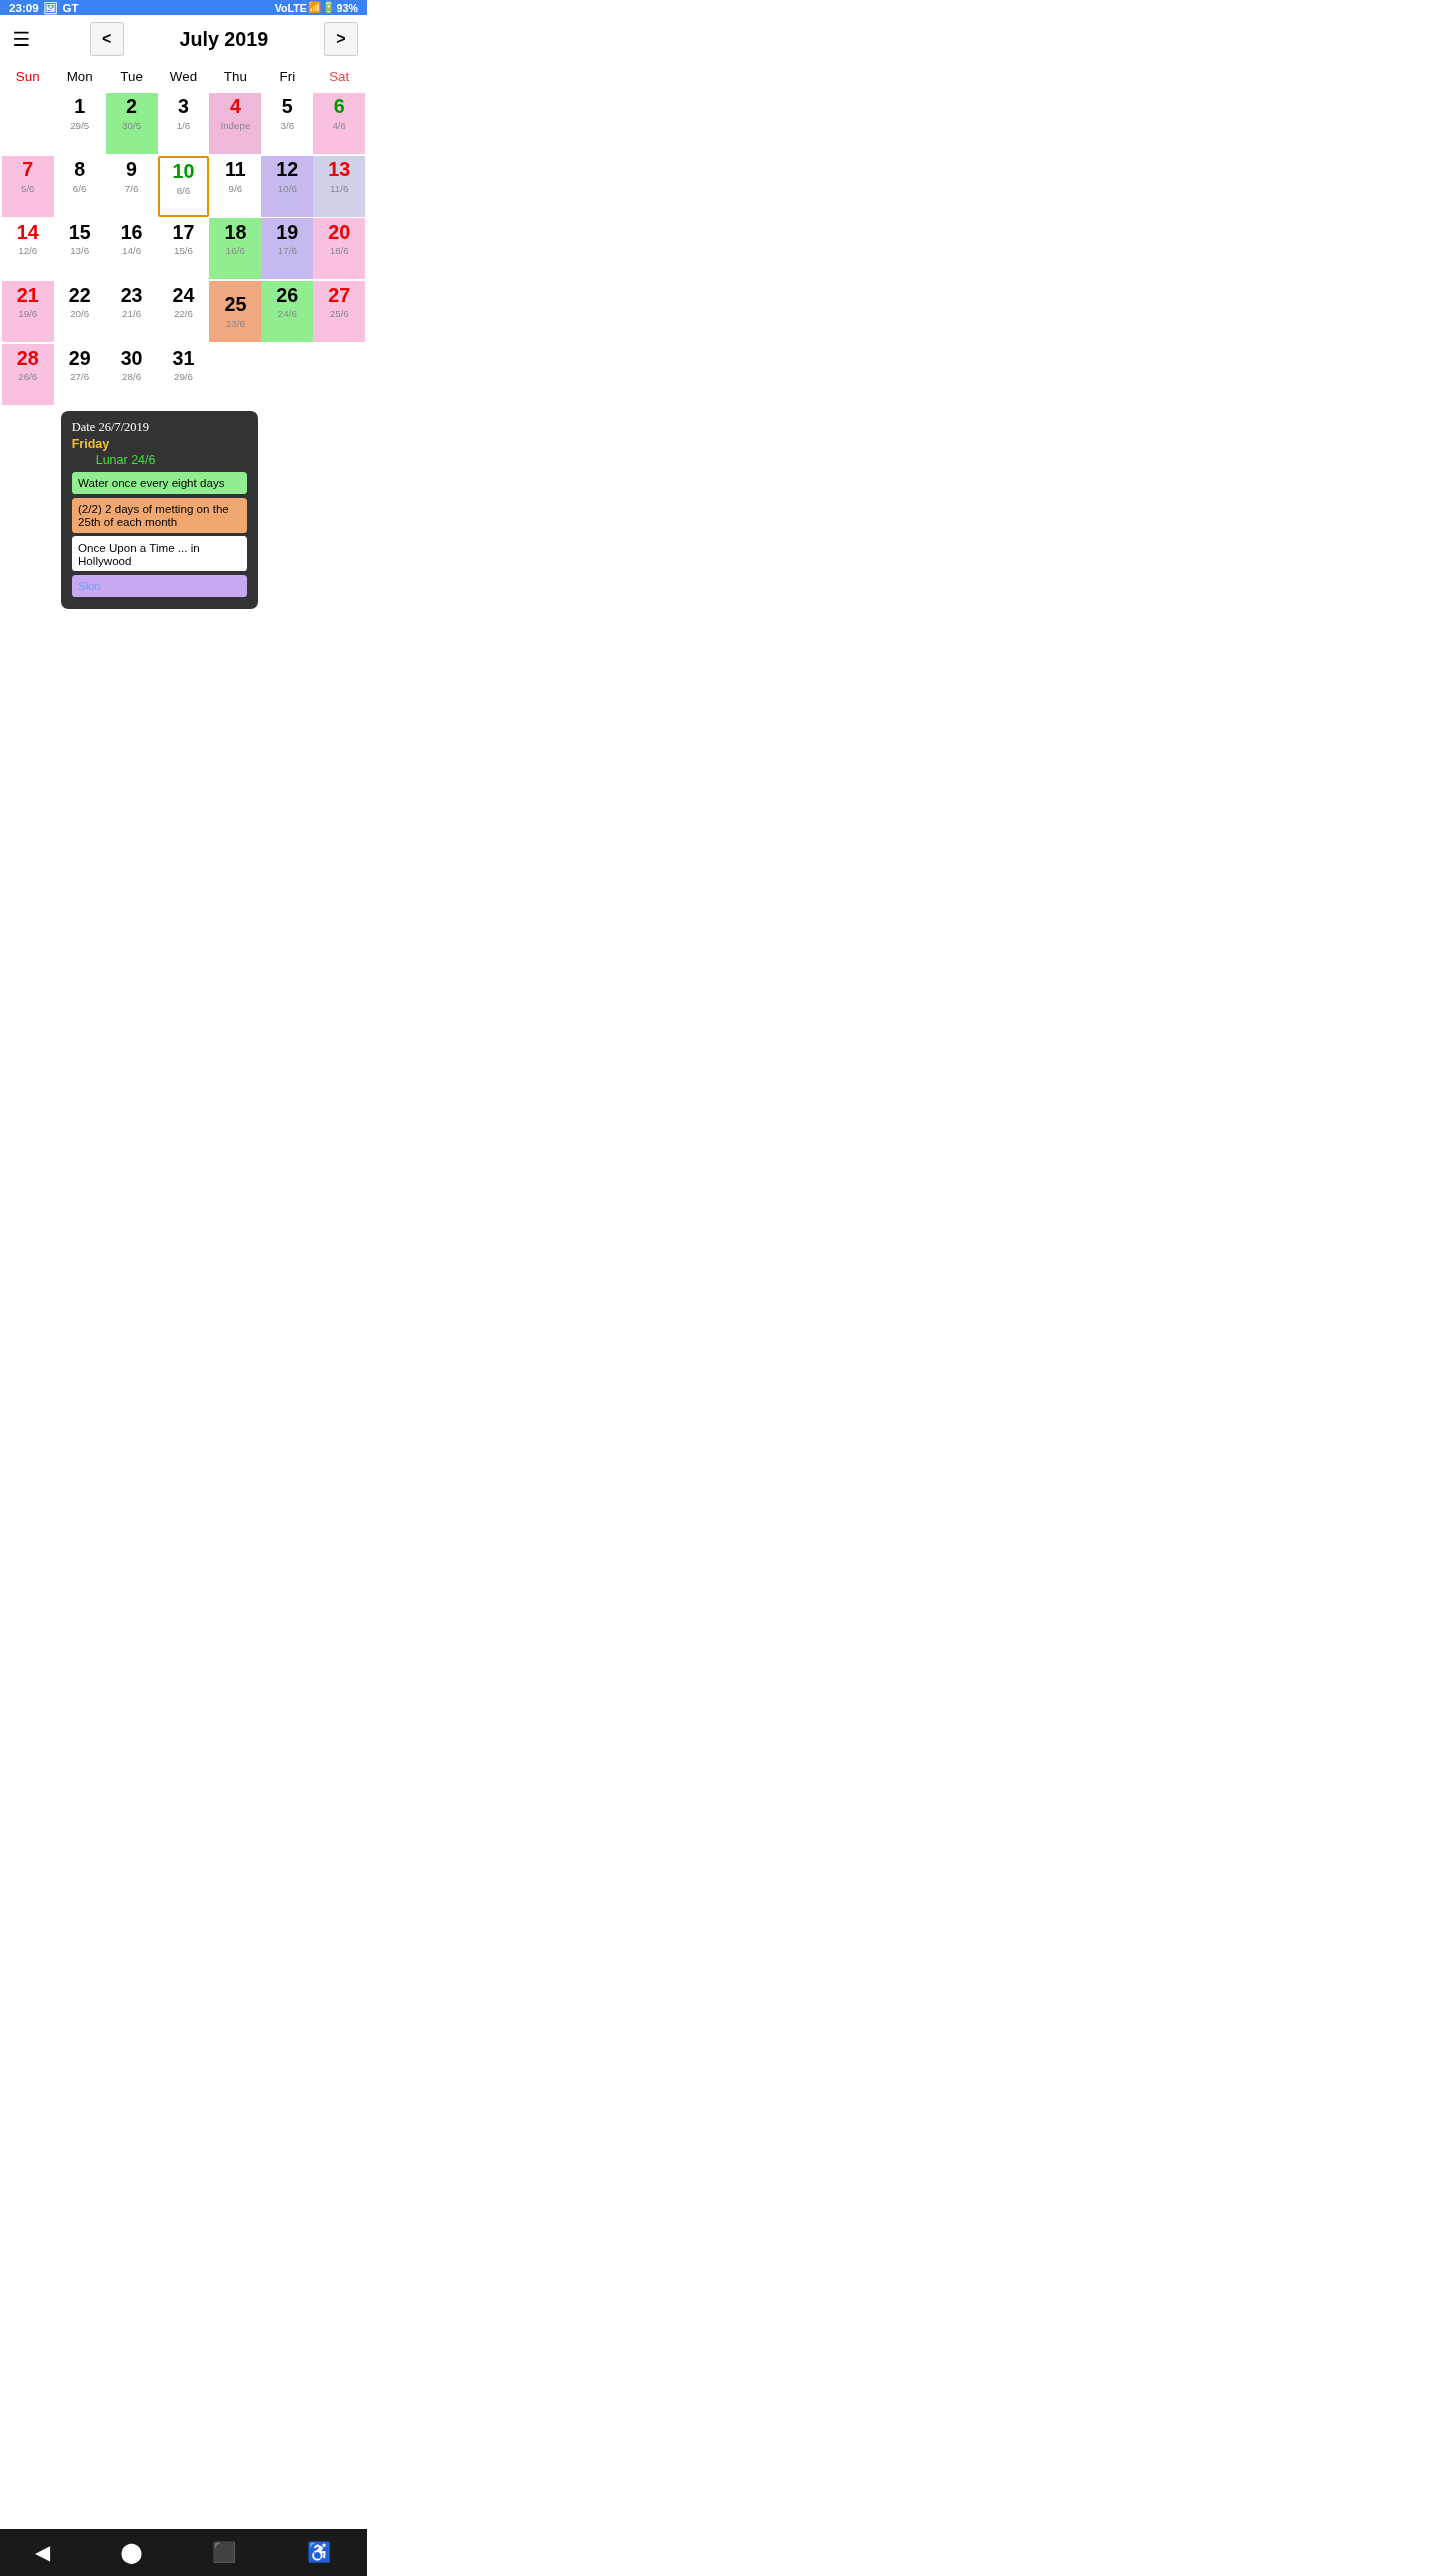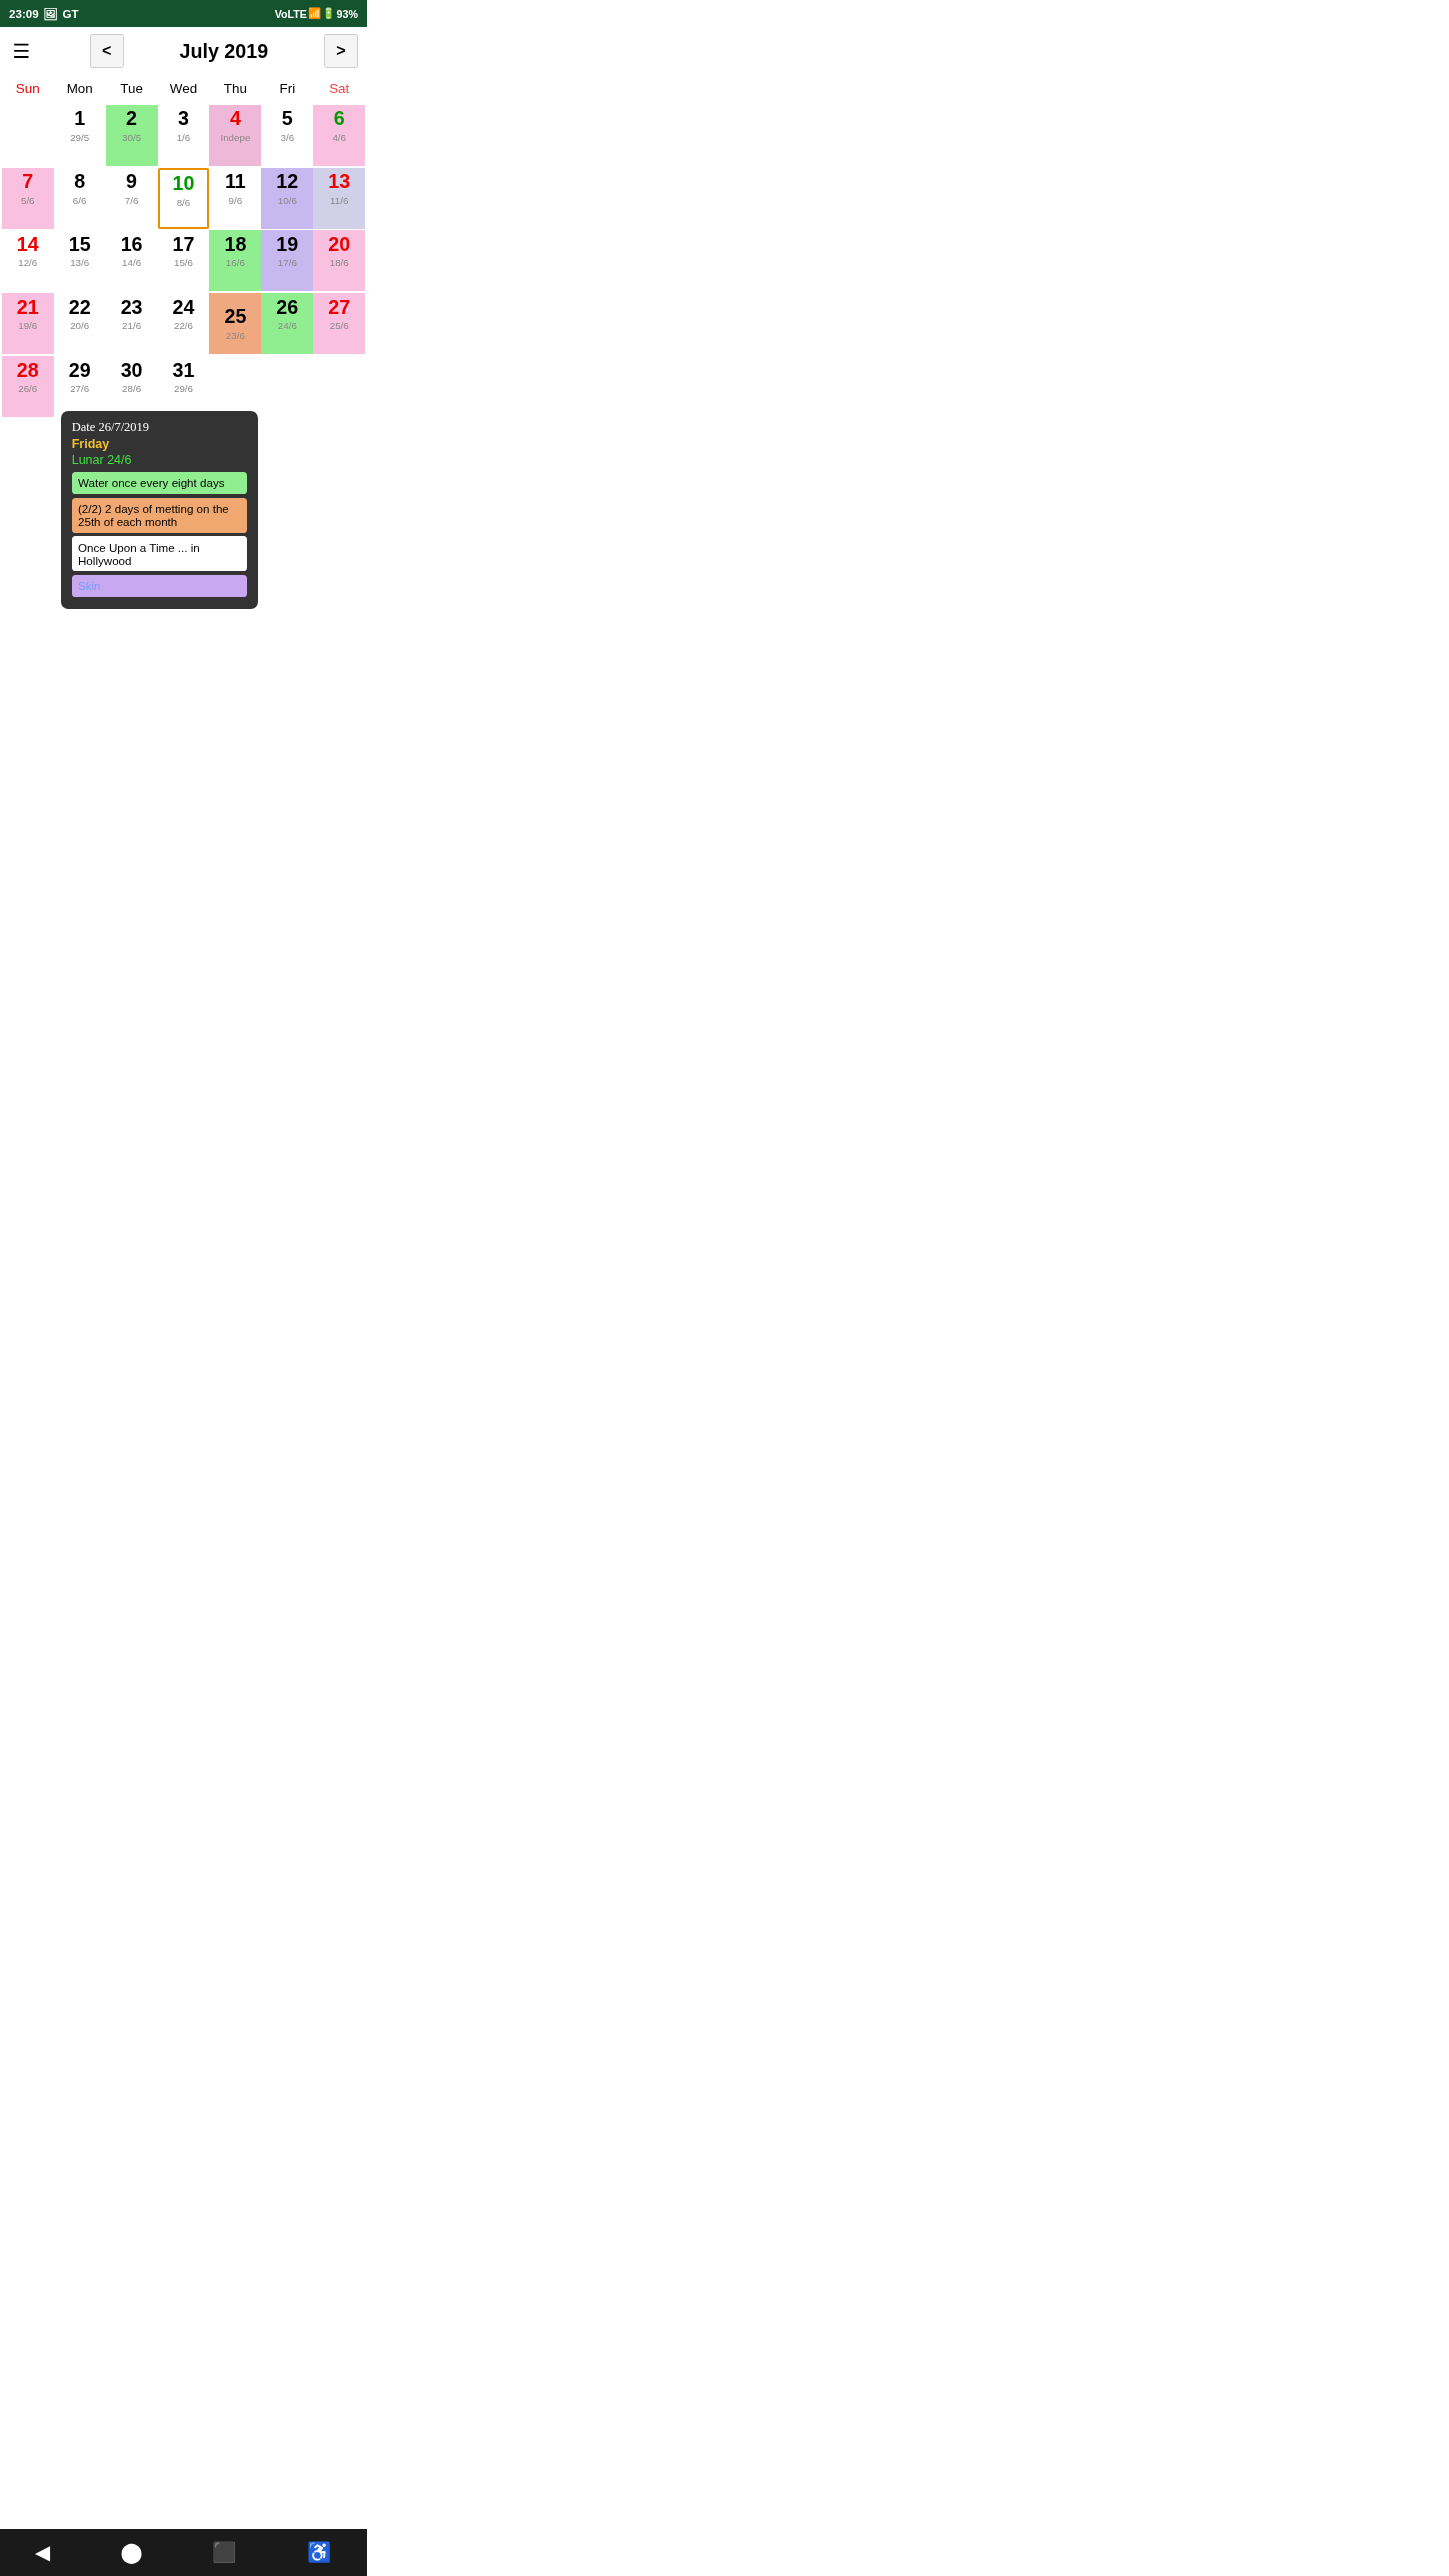--- a/index.html
+++ b/index.html
@@ -7,29 +7,29 @@
     body {
       background: #fff;
       font-family: Arial, sans-serif;
       width: 367px;
       min-height: 662px;
       position: relative;
       overflow-x: hidden;
     }
     
     .status-bar {
-      background: #14532d;
+      background: #3b82f6;
       color: #fff;
       display: flex;
       justify-content: space-between;
       align-items: center;
       padding: 3.6px 9px;
       font-size: 11.6px;
       font-weight: bold;
-      height: 27px;
+      height: 15px;
     }
     .status-left { display: flex; align-items: center; gap: 4.5px; }
     .status-right { display: flex; align-items: center; gap: 1px; font-size: 10.7px; }
 
     
     .header {
       display: flex;
       align-items: center;
       justify-content: space-between;
       padding: 7.2px 9px;
@@ -127,21 +127,21 @@
       width: 197px;
       background: rgba(40,40,40,0.95);
       color: #fff;
       border-radius: 7.2px;
       padding: 9px 10.7px;
       font-size: 12.5px;
       z-index: 100;
     }
     .popup .popup-date { color: #fff; font-size: 12.5px; margin-bottom: 1.8px; font-family: Liberation Serif, serif; }
     .popup .popup-day { color: #f0c030; font-size: 12.5px; font-weight: bold; margin-bottom: 1.8px; }
-    .popup .popup-lunar { color: #40e040; font-size: 12.5px; margin-bottom: 5.4px; }
+    .popup .popup-lunar { color: #40e040; font-size: 12.5px; margin-bottom: 5.4px; margin-left: 24px; }
     .popup .event {
       border-radius: 3.6px;
       padding: 4.5px 6.3px;
       margin-bottom: 3.6px;
       font-size: 11.6px;
       color: #000;
     }
     .popup .event-green { background: #90ee90; }
     .popup .event-orange { background: #f0a870; }
     .popup .event-white { background: #fff; color: #000; }

